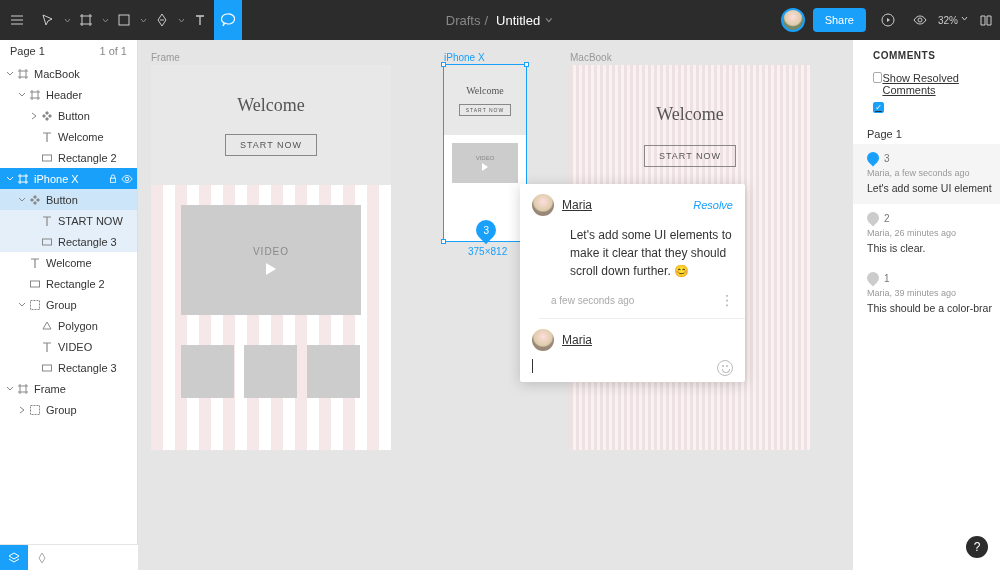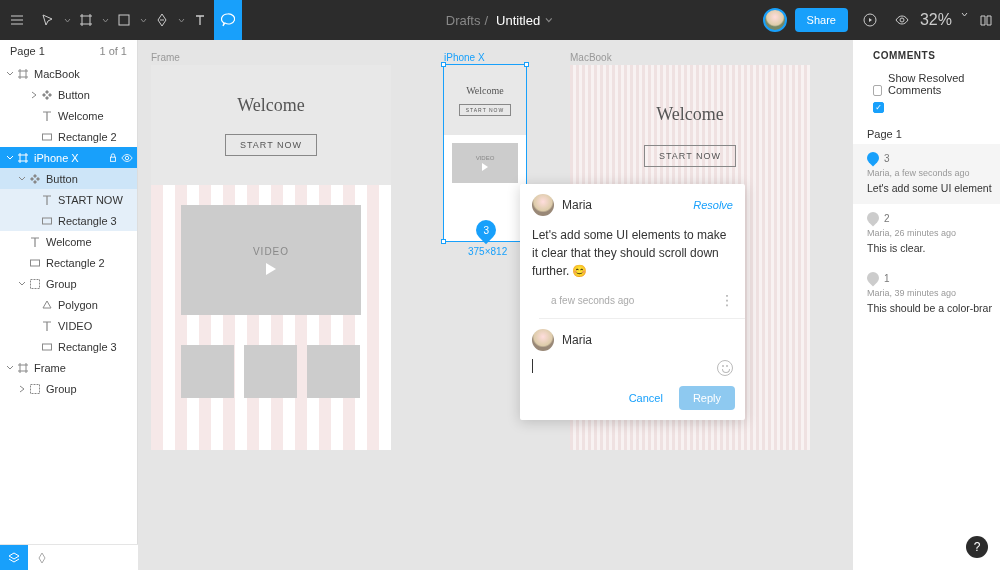--- a/index.html
+++ b/index.html
@@ -13,21 +13,21 @@
 .t-btn.active { background: #18a0fb; }
 .t-btn svg { width: 14px; height: 14px; }
 .t-chev { width: 10px; display:flex; align-items:center; justify-content:center; color:#888; }
 .t-chev svg { width:7px; height:7px;}
 .toolbar-center { position: absolute; left:50%; transform:translateX(-50%); display:flex; align-items:center; gap:4px; }
 .toolbar-center .crumb { color:#888; font-size:13px; }
 .toolbar-center .title { color:#fff; font-size:13px; font-weight:400; margin-left:4px;}
 .toolbar-right { margin-left:auto; display:flex; align-items:center; gap:8px; padding-right:4px;}
 .avatar { width:24px; height:24px; border-radius:50%; background:#7a8; border:2px solid #18a0fb; background-image: radial-gradient(circle at 50% 35%, #fdd 0%, #dca 50%, #786 60%); }
 .share-btn { background:#18a0fb; color:#fff; border:none; padding:6px 12px; border-radius:4px; font-size:11px; font-weight:500; cursor:pointer;}
-.zoom { color:#ccc; font-size:16px; display:flex; gap:9px;}
+.zoom { color:#ccc; font-size:10px; display:flex; gap:3px;}
 
 
 .left-panel { position:absolute; left:0; top:40px; width:138px; bottom:26px; background:#fff; border-right:1px solid #ddd; overflow:hidden; font-size:11px;}
 .page-hdr { display:flex; justify-content:space-between; padding:5px 10px; color:#333; border-bottom:1px solid transparent;}
 .layer { display:flex; align-items:center; height:21px; padding-right:4px; cursor:pointer; }
 .layer .chev { width:12px; display:flex; align-items:center; justify-content:center; color:#888;}
 .layer .ico { width:14px; display:flex; align-items:center; justify-content:center; margin-right:4px; color:#888;}
 .layer .lbl { flex:1; white-space:nowrap; overflow:hidden; text-overflow:ellipsis; color:#333;}
 .layer.sel { background:#18a0fb; }
 .layer.sel .lbl, .layer.sel .chev, .layer.sel .ico { color:#fff; }
@@ -69,40 +69,40 @@
 .pin span{ transform:rotate(45deg);}
 .pin.active{ background:#18a0fb;}
 
 .ab-mac { left:432px; top:25px; width:240px; height:385px; background: repeating-linear-gradient(90deg, #efe1e1 0 3px, #f8f2f2 3px 6px);}
 .ab-mac .hdr { height:140px; display:flex; flex-direction:column; align-items:center; justify-content:center; gap:20px; background:transparent;}
 
 
 .popover { position:absolute; left:382px; top:144px; width:225px; background:#fff; border-radius:2px; box-shadow:0 2px 14px rgba(0,0,0,.18); font-size:12px;}
 .po-hdr { display:flex; align-items:center; padding:10px 12px; gap:8px;}
 .po-avatar { width:22px; height:22px; border-radius:50%; background:#b88; background-image: radial-gradient(circle at 50% 35%, #fdd 0%, #dca 50%, #987 60%);}
-.po-name { font-weight:500; flex:1;}
+.po-name { font-weight:500; flex:1;text-decoration:underline;}
 .po-resolve { color:#18a0fb; font-size:11px; cursor:pointer;font-style:italic;}
-.po-body { padding:0 12px 8px; color:#333; font-size:12px; line-height:1.5;}
+.po-body { padding:0 12px 8px; color:#333; font-size:12px; line-height:1.5;margin-left:38px;}
 .po-meta { padding:4px 12px 10px; display:flex; justify-content:space-between; align-items:center; color:#aaa; font-size:10px; border-bottom:1px solid #eee;margin-left:19px;}
 .po-dots { color:#aaa; font-size:14px; cursor:pointer; letter-spacing:-1px;}
 .po-reply { padding:10px 12px 6px; display:flex; align-items:center; gap:8px;}
 .po-input-row { padding:2px 12px 6px; display:flex; align-items:center; justify-content:space-between;}
 .po-cursor { width:1px; height:14px; background:#333; display:inline-block; animation:blink 1s infinite;}
 @keyframes blink{50%{opacity:0}}
 .po-emoji { width:16px; height:16px; border:1px solid #bbb; border-radius:50%; position:relative; cursor:pointer;}
 .po-emoji::before{content:''; position:absolute; left:4px; top:4px; width:2px; height:2px; background:#bbb; border-radius:50%; box-shadow:4px 0 #bbb;}
 .po-emoji::after{content:''; position:absolute; left:4px; top:8px; width:6px; height:3px; border:1px solid #bbb; border-top:none; border-radius:0 0 6px 6px;}
 .po-actions { display:flex; justify-content:flex-end; gap:8px; padding:4px 10px 10px;}
 .po-cancel { color:#18a0fb; background:none; border:none; font-size:11px; cursor:pointer; padding:6px 8px;}
 .po-reply-btn { background:#8ec9f0; color:#fff; border:none; padding:6px 14px; border-radius:4px; font-size:11px; cursor:pointer;}
 
 
 .right-panel { position:absolute; right:0; top:40px; width:148px; bottom:0; background:#fff; border-left:1px solid #e5e5e5; font-size:11px; overflow:hidden;}
 .rp-title { padding:10px 8px 8px 20px; font-size:10px; letter-spacing:0.5px; color:#333; font-weight:700;}
-.rp-check { display:flex; align-items:flex-end; gap:6px; padding:3px 8px 3px 20px; color:#333;}
+.rp-check { display:flex; align-items:flex-start; padding:3px 8px 3px 20px; color:#333;text-decoration:underline;}
 .cb { width:11px; height:11px; border:1px solid #aaa; border-radius:2px; display:flex; align-items:center; justify-content:center; font-size:8px;}
 .cb.on { background:#18a0fb; border-color:#18a0fb; color:#fff;}
 .rp-sec { padding:12px 8px 4px 14px; font-weight:500;}
 .rp-comment { padding:8px 8px 10px 14px; cursor:pointer;}
 .rp-comment.active{ background:#f5f5f5;}
 .rp-c-hdr { display:flex; align-items:center; gap:5px; margin-bottom:4px;}
 .rp-dot { width:12px; height:12px; border-radius:50% 50% 50% 0; transform:rotate(-45deg); background:#ccc;}
 .rp-dot.active{ background:#18a0fb;}
 .rp-num { color:#777; font-size:10px;}
 .rp-meta { color:#999; font-size:9px; margin-bottom:4px;}
@@ -222,20 +222,33 @@
             <path d="M1 2l3 3 3-3" stroke="currentColor" fill="none"></path>
           </svg>
         </span>
         <span class="ico">
           <svg class="ico-svg" viewBox="0 0 12 12">
             <path d="M3 1v10M9 1v10M1 3h10M1 9h10" stroke="currentColor" stroke-width="1"></path>
           </svg>
         </span>
         <span class="lbl">MacBook</span>
       </div>
+      <div class="layer i1">
+        <span class="chev">
+          <svg width="8" height="8" viewBox="0 0 8 8">
+            <path d="M1 2l3 3 3-3" stroke="currentColor" fill="none"></path>
+          </svg>
+        </span>
+        <span class="ico">
+          <svg class="ico-svg" viewBox="0 0 12 12">
+            <path d="M3 1v10M9 1v10M1 3h10M1 9h10" stroke="currentColor" stroke-width="1"></path>
+          </svg>
+        </span>
+        <span class="lbl">Header</span>
+      </div>
       <div class="layer i2">
         <span class="chev">
           <svg width="8" height="8" viewBox="0 0 8 8">
             <path d="M2 1l4 3-4 3" stroke="currentColor" fill="none"></path>
           </svg>
         </span>
         <span class="ico">
           <svg class="ico-svg" viewBox="0 0 12 12">
             <path d="M6 1l2 2-2 2-2-2zM6 7l2 2-2 2-2-2zM1 6l2-2 2 2-2 2zM7 6l2-2 2 2-2 2z" fill="currentColor"></path>
           </svg>
@@ -469,24 +482,20 @@
       <span>a few seconds ago</span>
       <span class="po-dots">⋮</span>
     </div>
     <div class="po-reply">
       <div class="po-avatar"></div>
       <div class="po-name" style="font-weight:500">Maria</div>
     </div>
     <div class="po-input-row">
       <div><span class="po-cursor"></span></div>
       <div class="po-emoji"></div>
-    </div>
-    <div class="po-actions">
-      <button class="po-cancel">Cancel</button>
-      <button class="po-reply-btn">Reply</button>
     </div>
   </div>
 </div>
 
 <div class="right-panel">
   <div class="rp-title">COMMENTS</div>
   <label class="rp-check">
     <span class="cb"></span>
     <span>Show Resolved Comments</span>
   </label>

